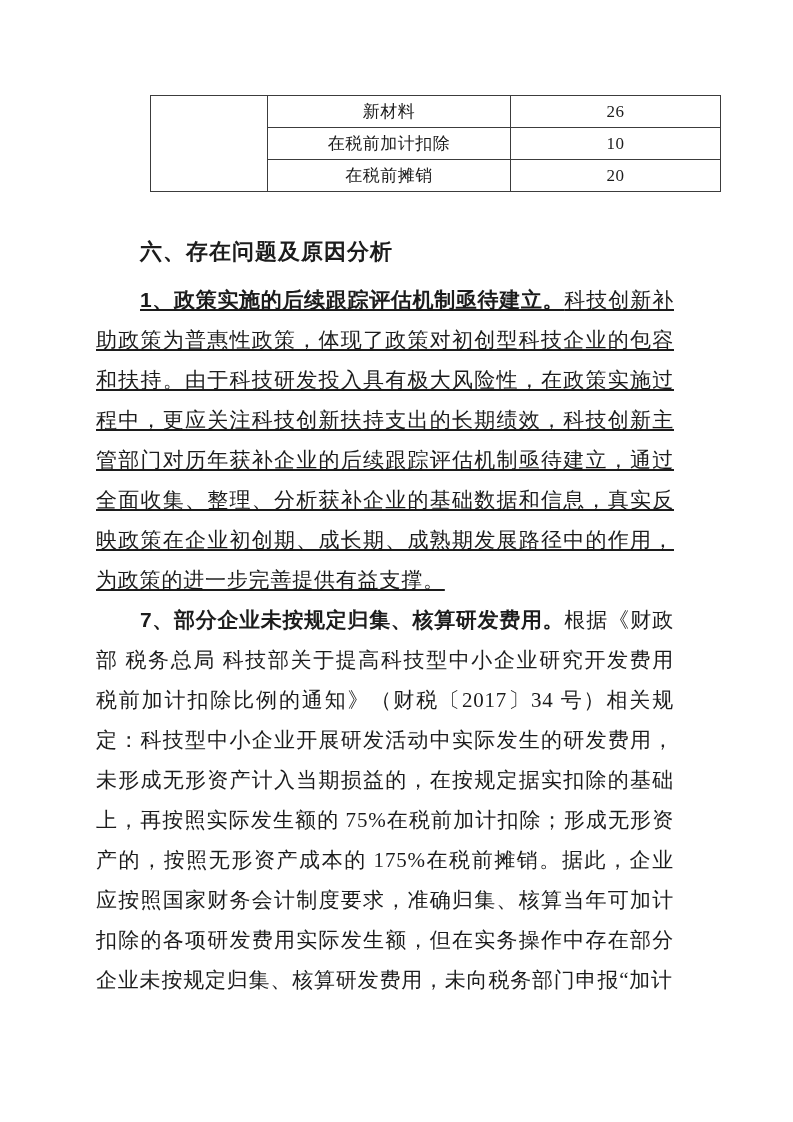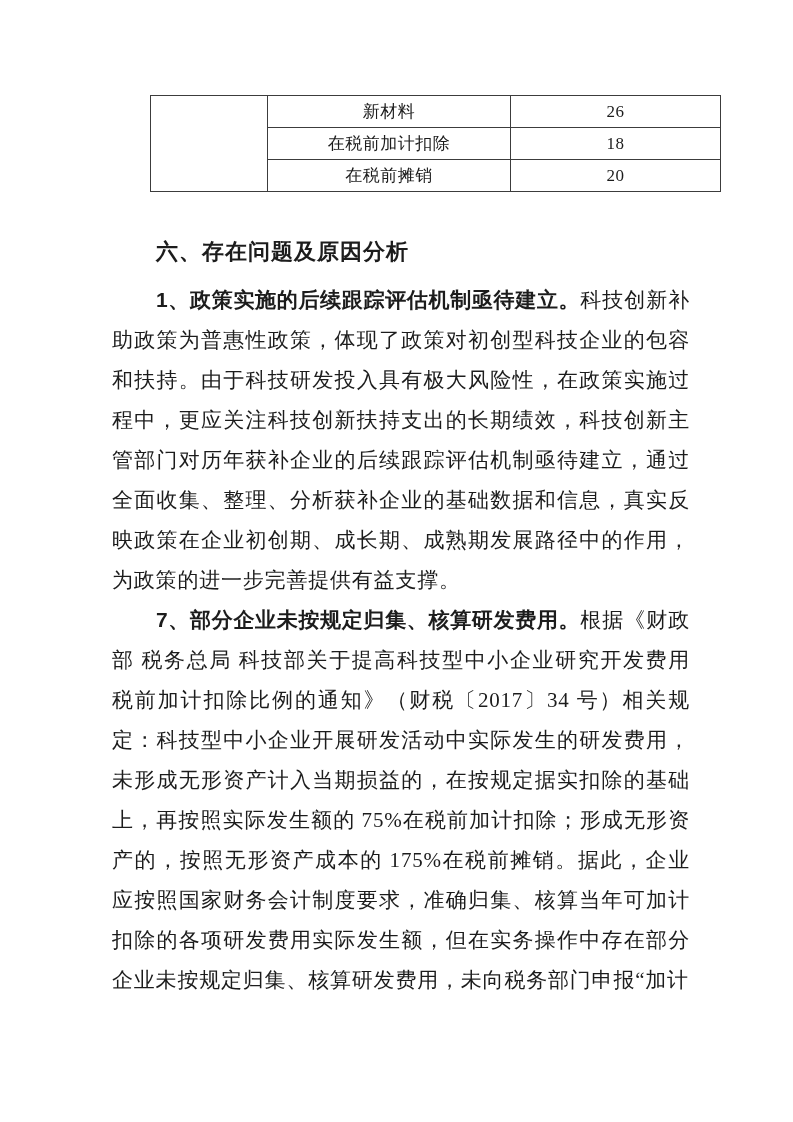--- a/index.html
+++ b/index.html
@@ -35,21 +35,21 @@
     padding: 0 4px;
     text-align: center;
     vertical-align: middle;
     font-size: 17px;
     letter-spacing: 0.5px;
   }
 
   
   .content {
     position: absolute;
-    left: 112px;
+    left: 96px;
     top: 230px;
     width: 578px;
   }
   .section-heading {
     margin: 0;
     font-family: "Liberation Sans", "DejaVu Sans", sans-serif;
     font-weight: bold;
     font-size: 22px;
     line-height: 44px;
     text-indent: 44px;
@@ -57,21 +57,21 @@
   }
   .para {
     margin: 0;
     font-size: 21px;
     line-height: 40px;
     text-align: justify;
     text-justify: inter-character;
     text-indent: 44px;
     letter-spacing: 0.8px;
   }
-  .para.first { margin-top: 6px; }
+  .para.first { margin-top: 6px; text-decoration: underline; }
   .para .lead {
     font-weight: bold;
     font-family: "Liberation Sans", "DejaVu Sans", sans-serif;
     letter-spacing: 0.5px;
   }
 </style>
 </head>
 <body>
 
 <div class="page">
@@ -83,21 +83,21 @@
       <col style="width:210px">
     </colgroup>
     <tbody>
       <tr>
         <td rowspan="3"></td>
         <td>新材料</td>
         <td>26</td>
       </tr>
       <tr>
         <td>在税前加计扣除</td>
-        <td>18</td>
+        <td>10</td>
       </tr>
       <tr>
         <td>在税前摊销</td>
         <td>20</td>
       </tr>
     </tbody>
   </table>
 
   <div class="content">
     <h2 class="section-heading">六、存在问题及原因分析</h2>

